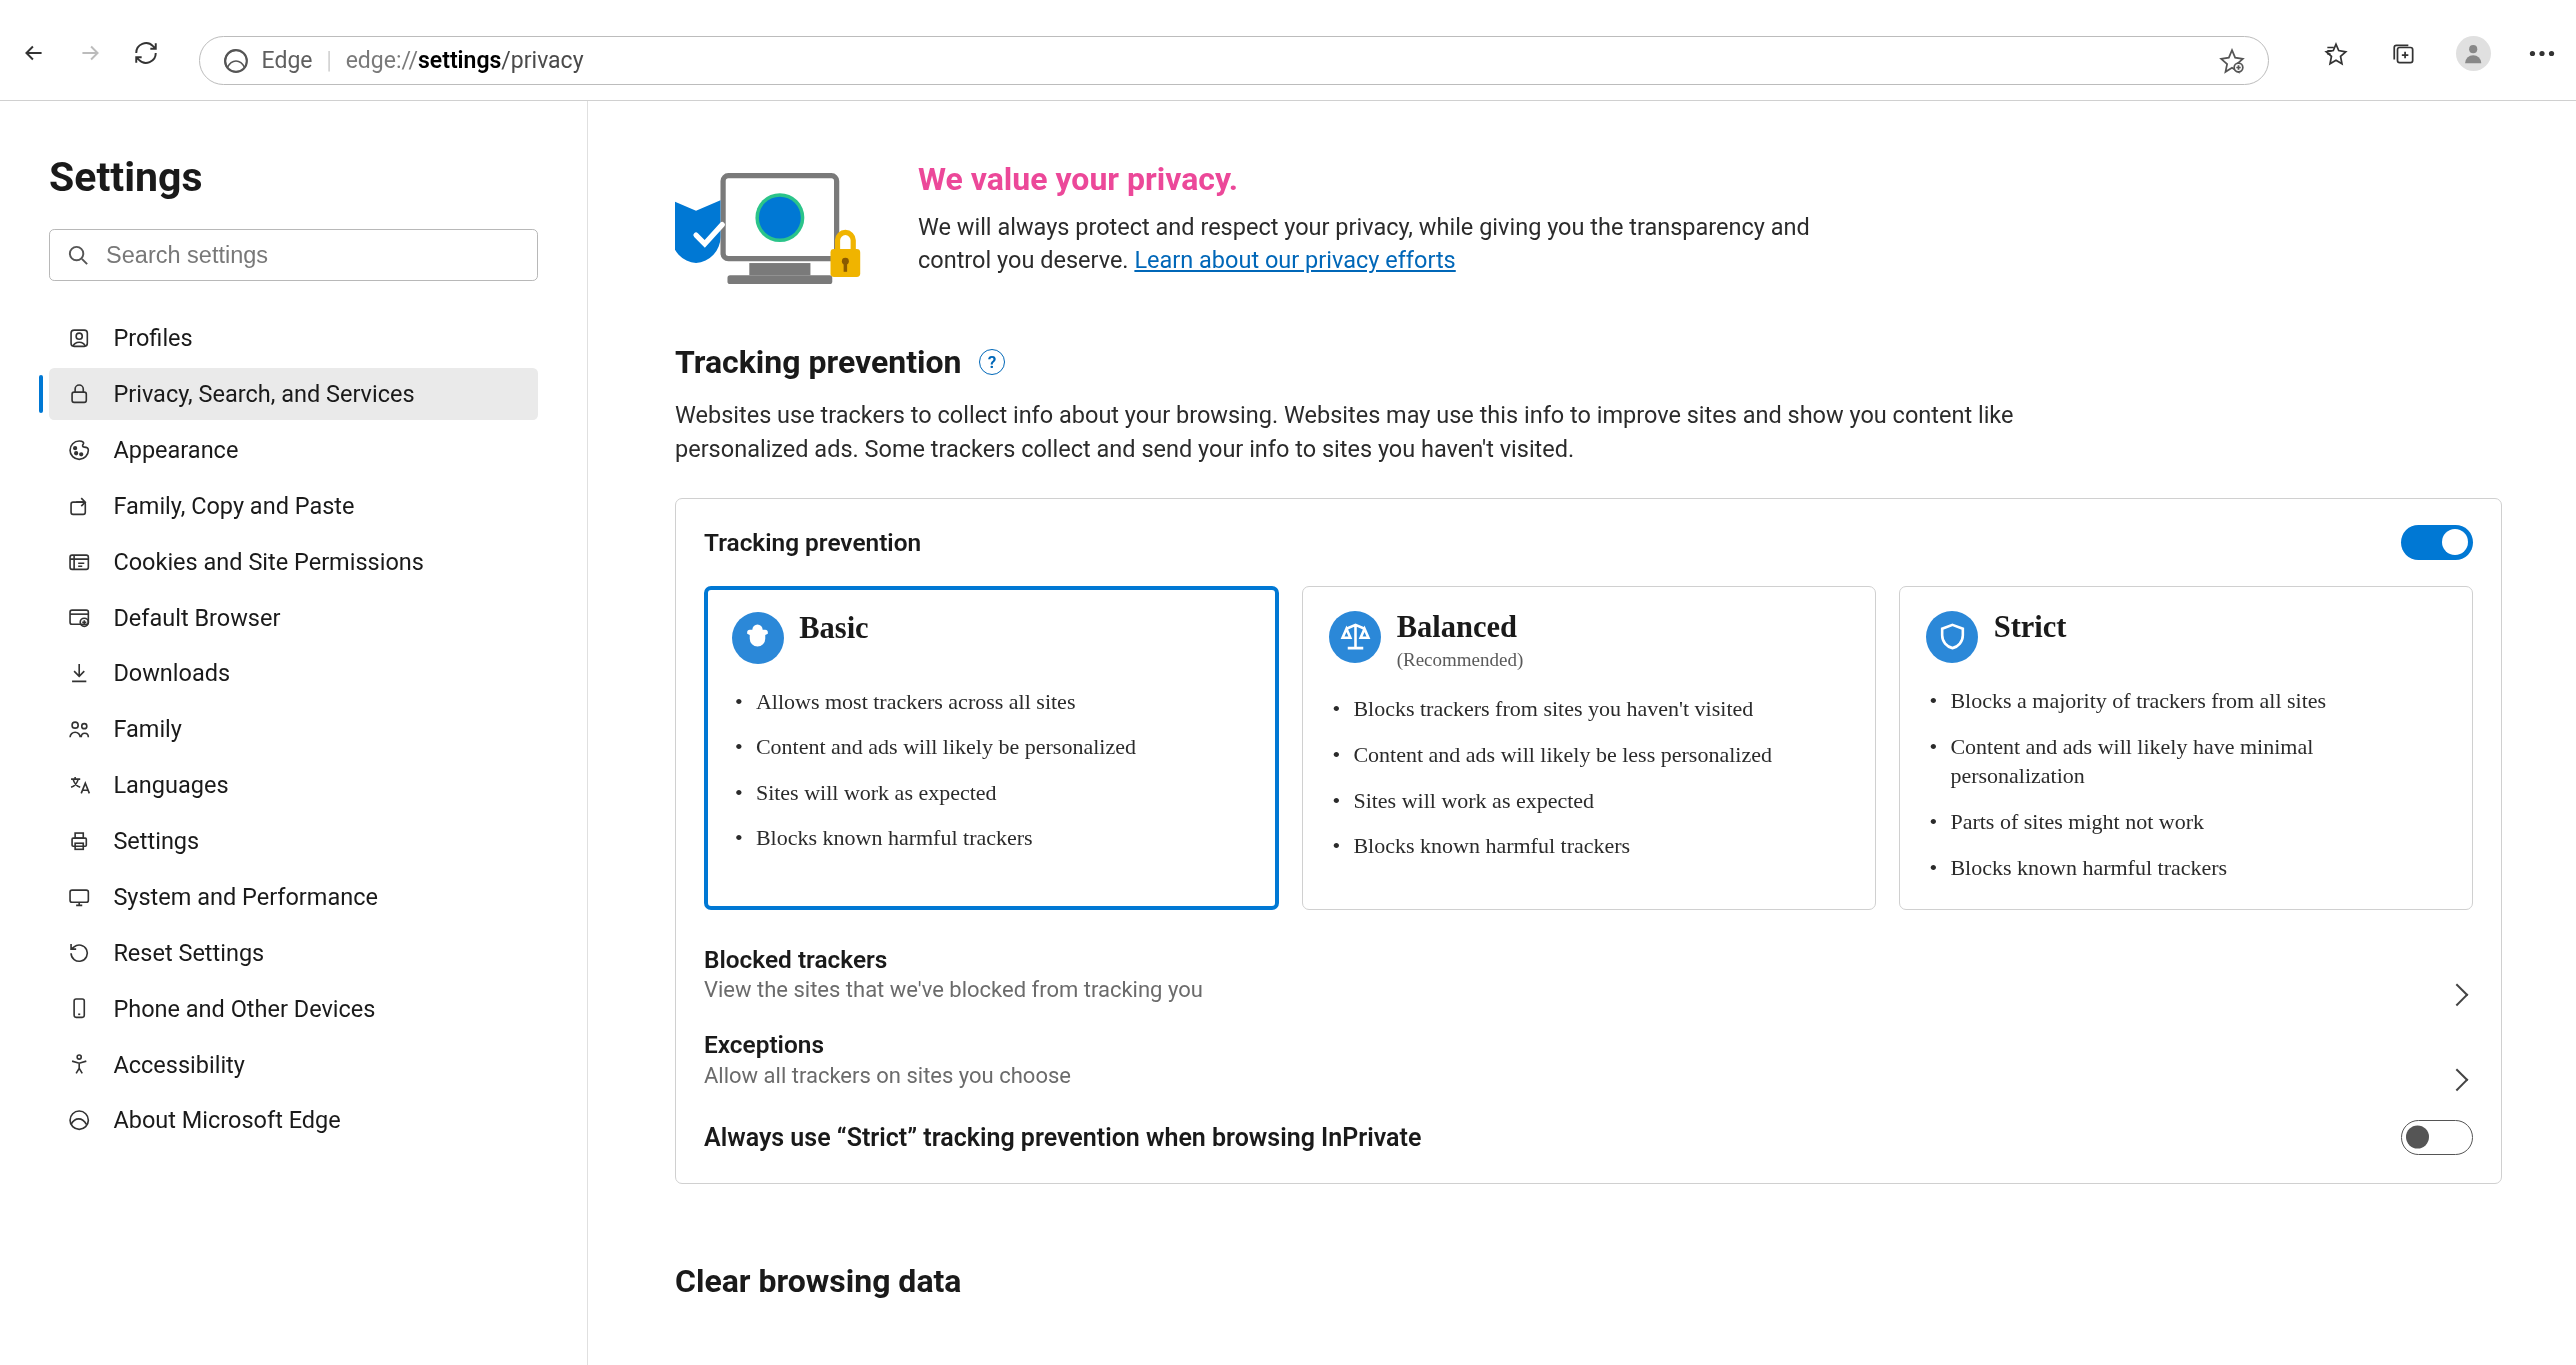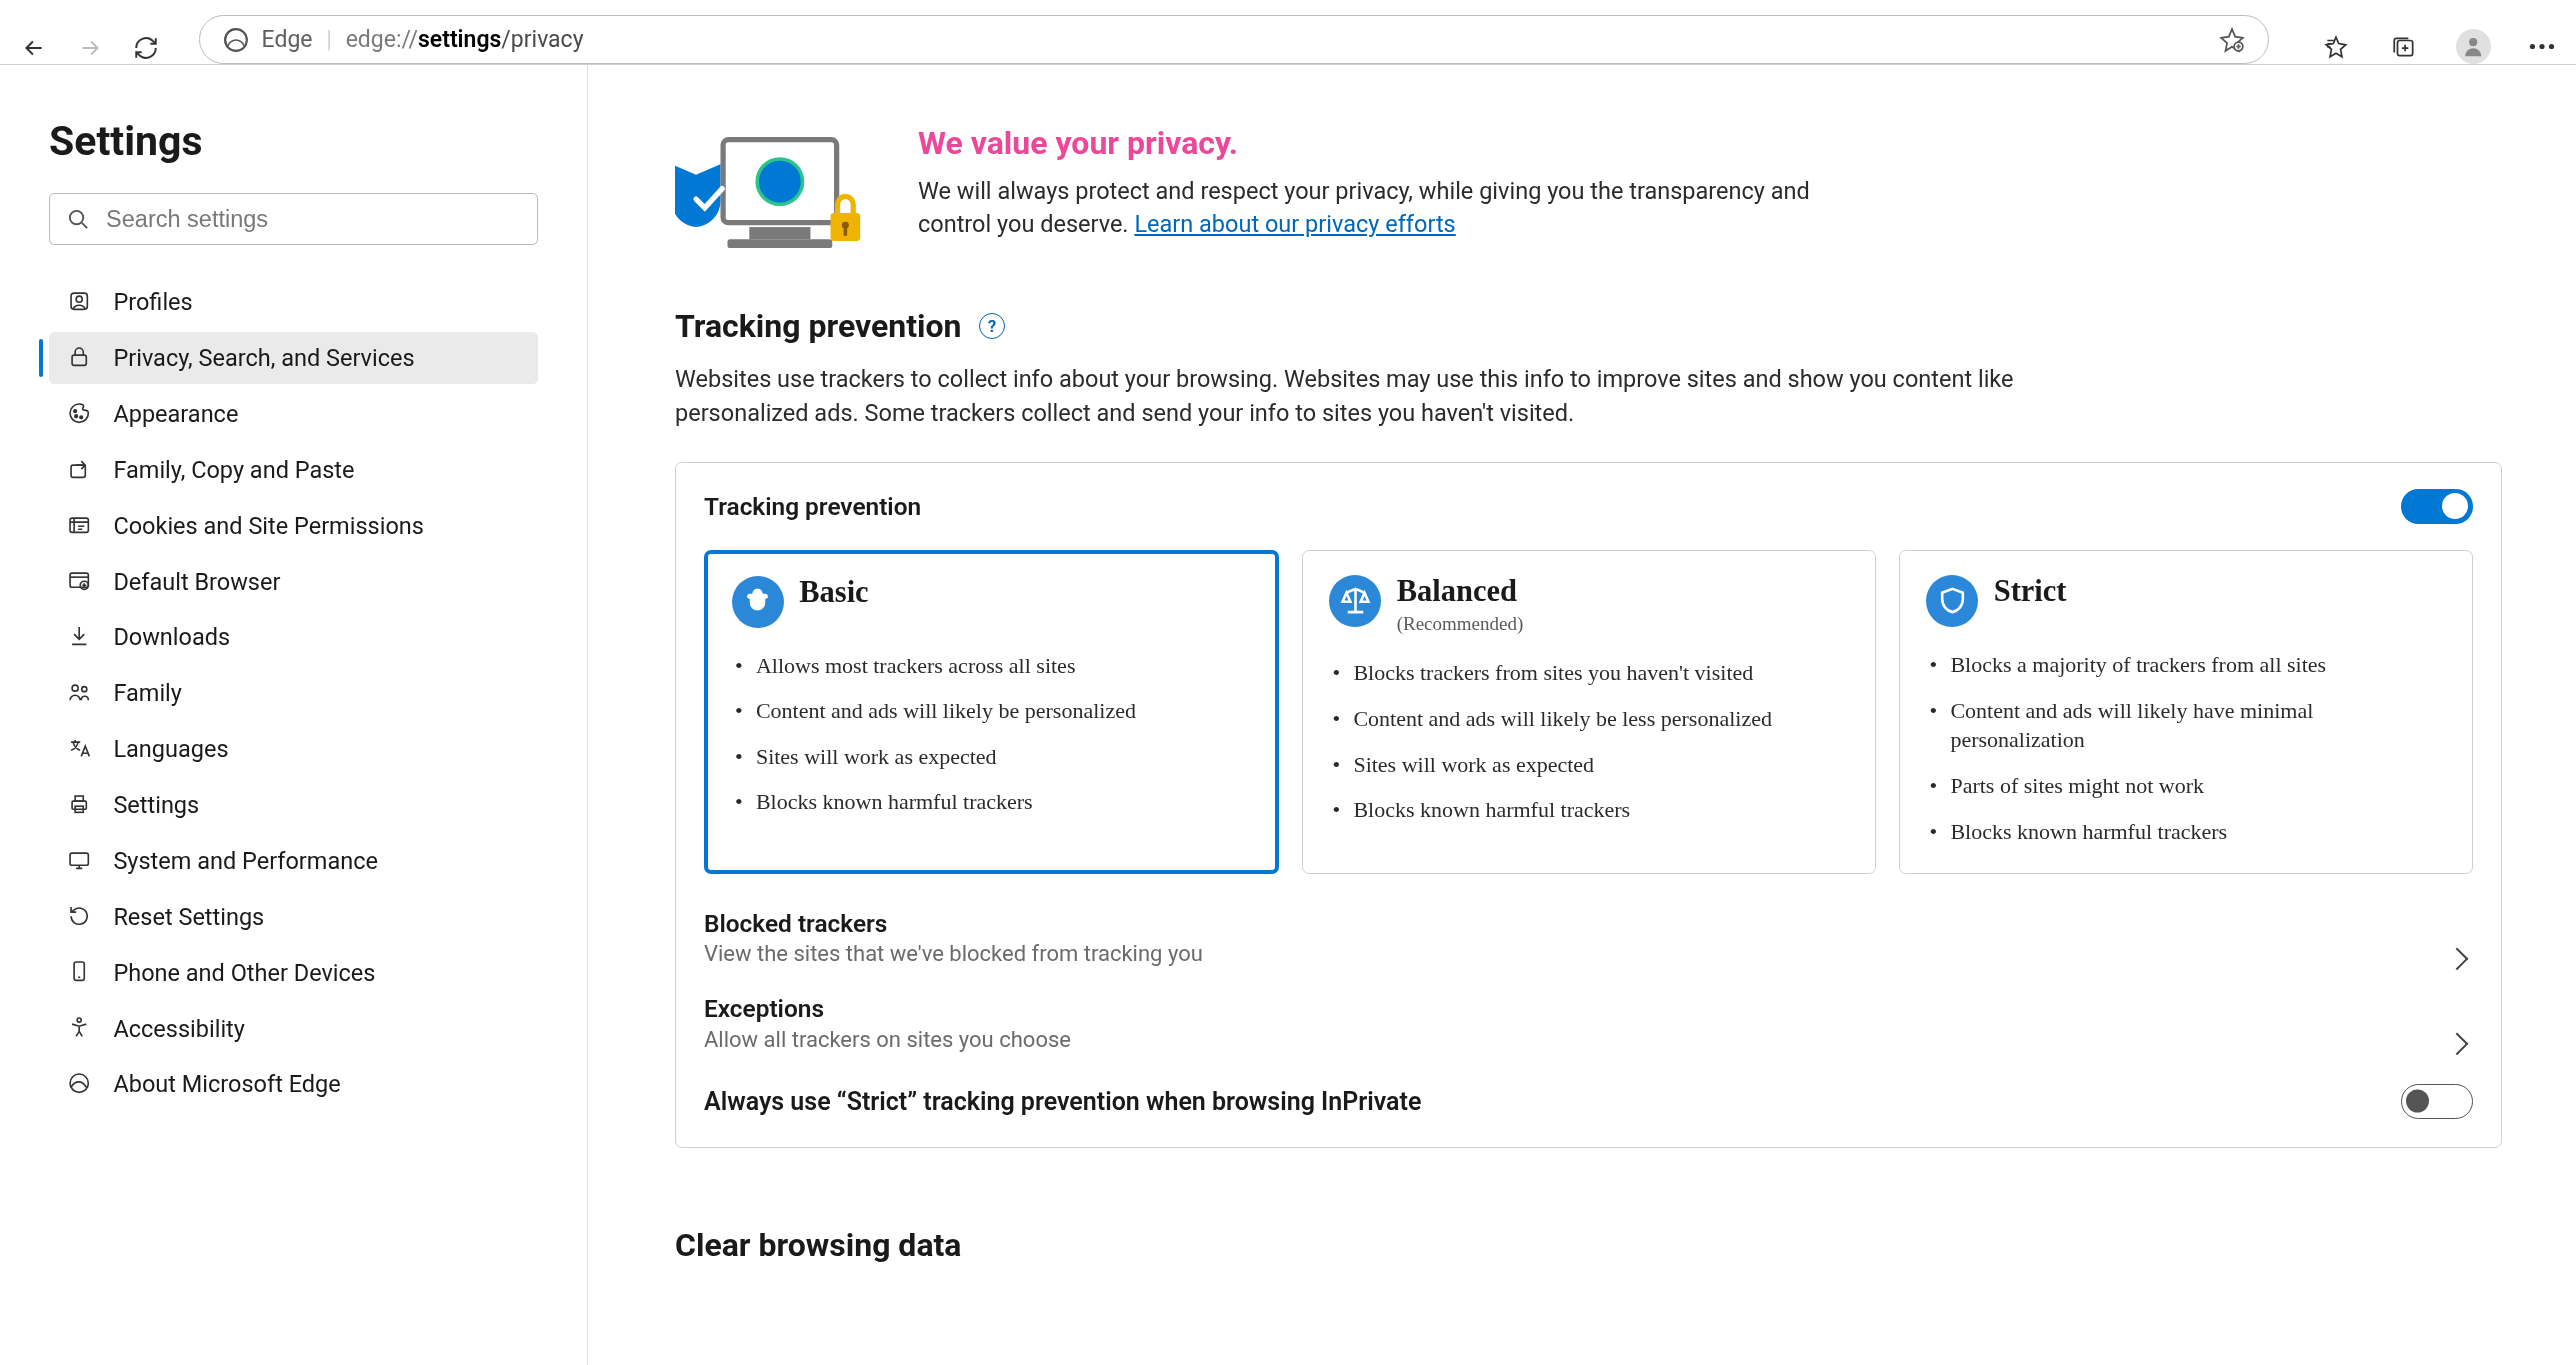--- a/index.html
+++ b/index.html
@@ -1,19 +1,19 @@
 <!DOCTYPE html>
 <html style="font-size:14px"><head>
 <meta charset="utf-8">
 <style>
 * { box-sizing: border-box; margin: 0; padding: 0; }
 html, body { width: 2576px; height: 1366px; font-family: -apple-system, BlinkMacSystemFont, "Segoe UI", Roboto, sans-serif; overflow: hidden; background: #fff; }
 
 
-.toolbar { height: 65px; border-bottom: 0.9px solid #d0d0d0; display: flex; align-items: flex-end; padding: 0 17.4px; gap: 23px; }
+.toolbar { height: 65px; border-bottom: 0.9px solid #d0d0d0; display: flex; align-items: flex-start; padding: 0 17.4px; gap: 23px; margin-top: 36px; }
 .nav-btn { width: 33px; height: 33px; display: flex; align-items: center; justify-content: center; color: #333; border-radius: 3.5px; }
 .nav-btn.disabled { color: #bcbcbc; }
 .address-bar { flex: 1; height: 49px; border: 0.9px solid #bcbcbc; border-radius: 24.4px; display: flex; align-items: center; padding: 0 23px; margin: 0 14px; font-size: 23px; color: #5f5f5f; position: relative; }
 .addr-icon { width: 26px; height: 26px; margin-right: 12.2px; }
 .addr-app { color: #5f5f5f; }
 .addr-divider { color: #c0c0c0; margin: 0 14px; font-weight: 300; }
 .addr-url-prefix { color: #7a7a7a; }
 .addr-url-bold { color: #000; font-weight: 600; }
 .addr-url-suffix { color: #4a4a4a; }
 .addr-star { margin-left: auto; display: flex; align-items: center; }
@@ -25,21 +25,21 @@
 .sidebar { width: 588px; padding: 52px 49px; border-right: 0.9px solid #e0e0e0; }
 .content { flex: 1; padding: 59px 74px 0 87px; overflow-y: auto; }
 
 
 .sidebar-title { font-size: 41px; font-weight: 700; color: #1a1a1a; margin-bottom: 28px; }
 .search-box { height: 52px; border: 0.9px solid #b8b8b8; border-radius: 5.2px; display: flex; align-items: center; padding: 0 17.4px; gap: 15.7px; margin-bottom: 31px; }
 .search-input { border: none; outline: none; font-size: 23.5px; flex: 1; color: #333; background: transparent; }
 .search-input::placeholder { color: #787878; }
 
 .nav-list { list-style: none; }
-.nav-item { display: flex; align-items: flex-start; gap: 21px; padding: 12.2px 17.4px; border-radius: 5.2px; font-size: 23.5px; color: #1a1a1a; cursor: pointer; position: relative; margin-bottom: 3.5px; }
+.nav-item { display: flex; align-items: center; gap: 21px; padding: 12.2px 17.4px; border-radius: 5.2px; font-size: 23.5px; color: #1a1a1a; cursor: pointer; position: relative; margin-bottom: 3.5px; }
 .nav-item.active { background: #eaeaea; }
 .nav-item.active::before { content: ""; position: absolute; left: -10.5px; top: 7px; bottom: 7px; width: 4.4px; background: #0078d4; border-radius: 2.6px; }
 .nav-icon { width: 26px; height: 26px; flex-shrink: 0; display:flex;align-items:center;justify-content:center; }
 
 
 .priv-header { display: flex; gap: 42px; margin-bottom: 52px; }
 .priv-illus { width: 201px; height: 131px; position: relative; flex-shrink: 0; }
 .priv-title { font-size: 32px; font-weight: 700; color: #ec4899; margin-bottom: 13px; }
 .priv-text { font-size: 23.5px; color: #2b2b2b; line-height: 1.4; max-width: 924px; }
 .priv-link { color: #0067b8; text-decoration: underline; }

